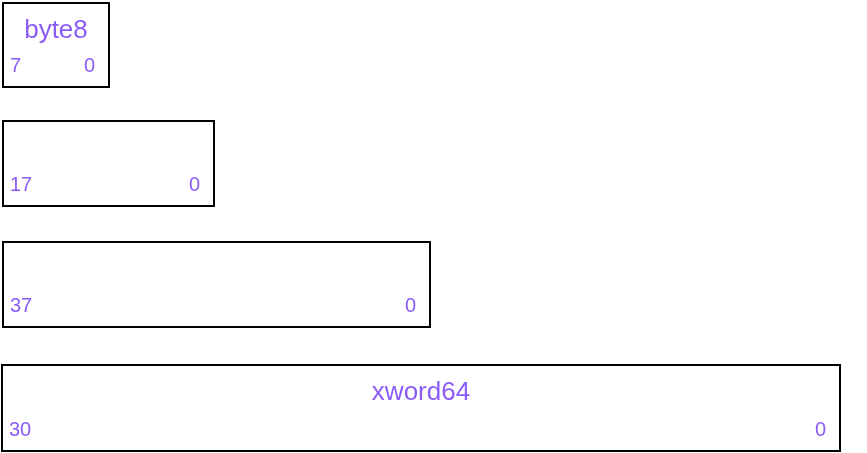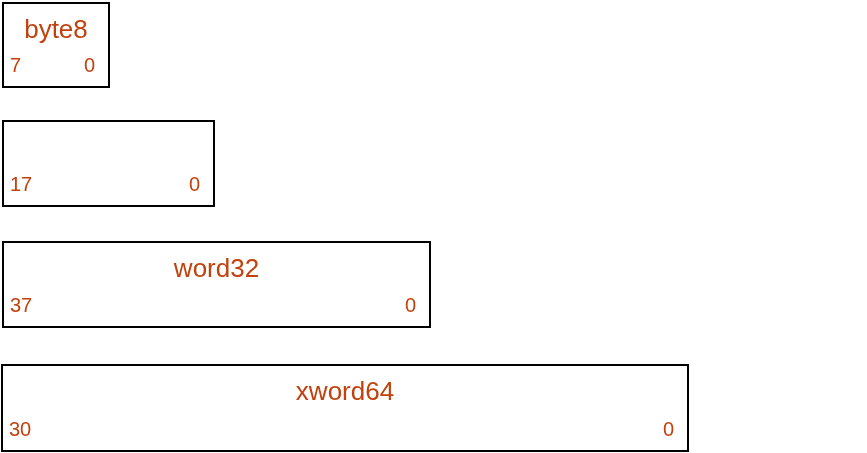--- a/index.html
+++ b/index.html
@@ -5,21 +5,21 @@
   html, body {
     margin: 0;
     padding: 0;
     background: #ffffff;
   }
   .figure-canvas {
     position: relative;
     width: 867px;
     height: 453px;
     background: #ffffff;
-    color: #c2410c;
+    color: #8b5cf6;
     font-family: "Liberation Sans", sans-serif;
     overflow: hidden;
   }
   .reg-box {
     position: absolute;
     box-sizing: border-box;
     border: 2px solid #000000;
     background: #ffffff;
     display: flex;
     flex-direction: column;
@@ -37,21 +37,21 @@
     justify-content: space-between;
     align-items: flex-end;
     font-size: 20px;
     line-height: 1.2;
     padding: 0 13px 9px 6px;
   }
   
   .box-byte8   { left: 2px; top: 2px;   width: 108px; height: 86px; }
   .box-half16  { left: 2px; top: 120px; width: 213px; height: 87px; }
   .box-word32  { left: 2px; top: 241px; width: 429px; height: 87px; }
-  .box-xword64 { left: 1px; top: 364px; width: 688px; height: 88px; gap: 7px; }
+  .box-xword64 { left: 1px; top: 364px; width: 840px; height: 88px; gap: 7px; }
 </style>
 </head>
 <body>
 
 <div class="figure-canvas">
 
   <div class="reg-box box-byte8">
     <div class="reg-title">byte8</div>
     <div class="bit-row">
       <span class="bit-msb">7</span>
@@ -60,21 +60,20 @@
   </div>
 
   <div class="reg-box box-half16">
     <div class="bit-row">
       <span class="bit-msb">17</span>
       <span class="bit-lsb">0</span>
     </div>
   </div>
 
   <div class="reg-box box-word32">
-    <div class="reg-title">word32</div>
     <div class="bit-row">
       <span class="bit-msb">37</span>
       <span class="bit-lsb">0</span>
     </div>
   </div>
 
   <div class="reg-box box-xword64">
     <div class="reg-title">xword64</div>
     <div class="bit-row">
       <span class="bit-msb">30</span>

